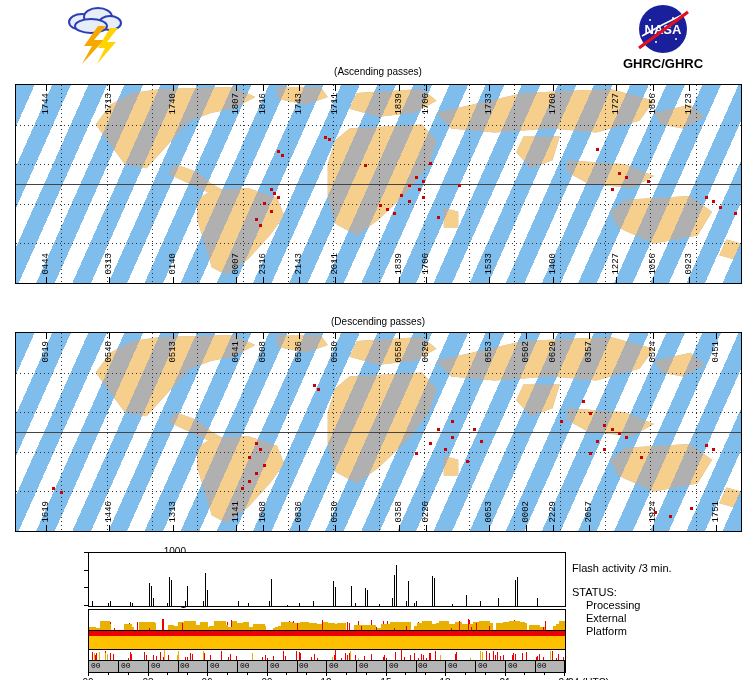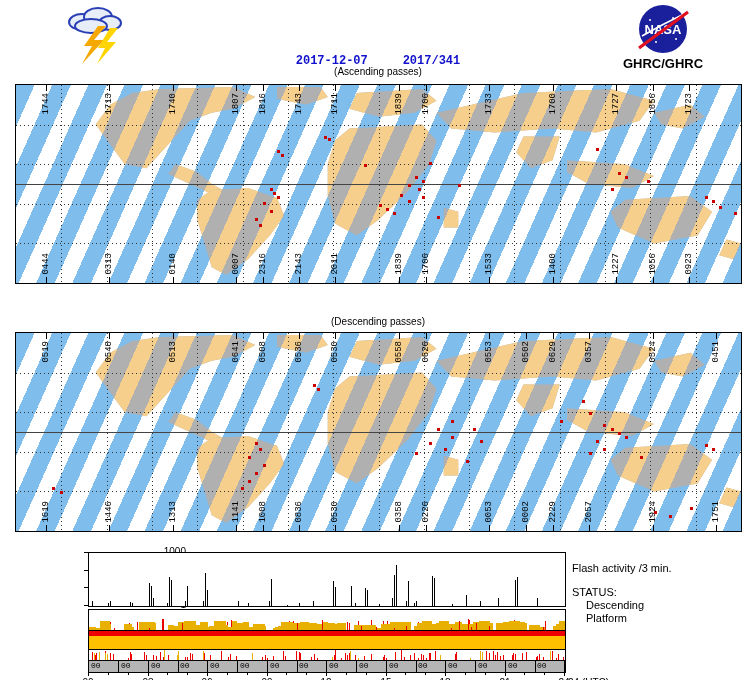--- a/index.html
+++ b/index.html
@@ -102,25 +102,20 @@
       <ellipse cx="24" cy="18" rx="13" ry="8"></ellipse>
       <ellipse cx="40" cy="13" rx="14" ry="9"></ellipse>
       <ellipse cx="52" cy="19" rx="11" ry="7"></ellipse>
       <ellipse cx="33" cy="22" rx="16" ry="7"></ellipse>
     </g>
     <polygon points="40,22 26,42 34,42 24,60 46,36 36,36 48,22" fill="#f5a800"></polygon>
     <polygon points="52,24 40,44 47,44 39,60 58,38 49,38 60,24" fill="#ffd400"></polygon>
   </svg>
 
 
-  <div id="datebar">
-    <span>2017-12-07</span>
-    <span class="gap"></span>
-    <span>2017/341</span>
-  </div>
 
   <div class="pass-caption" style="top:66px">(Ascending passes)</div>
 
   <svg id="nasa-logo" viewBox="0 0 70 50">
     <circle cx="35" cy="25" r="24" fill="#1a1f9c"></circle>
     <path d="M14 32 Q35 20 56 10" stroke="#fff" stroke-width="1.6" fill="none"></path>
     <circle cx="22" cy="16" r="1" fill="#fff"></circle>
       <circle cx="48" cy="35" r="1" fill="#fff"></circle>
     <circle cx="28" cy="38" r="1" fill="#fff"></circle>
       <circle cx="45" cy="14" r="1" fill="#fff"></circle>
@@ -842,16 +837,17 @@
       <div class="xt" style="left: 465px; height: 3px;"></div>
       <div class="xt" style="left: 485px; height: 3px;"></div>
       <div class="xt" style="left: 524px; height: 3px;"></div>
       <div class="xt" style="left: 544px; height: 3px;"></div>
     </div>
   <div id="utc">24 (UTC)</div>
 
   <div id="legend">
     <div class="l1">Flash activity /3 min.</div>
     <div>STATUS:</div>
-    <div class="ind">Descending</div>
+    <div class="ind">Processing</div>
+    <div class="ind">External</div>
     <div class="ind">Platform</div>
   </div>
 </div>
 
 </body></html>

